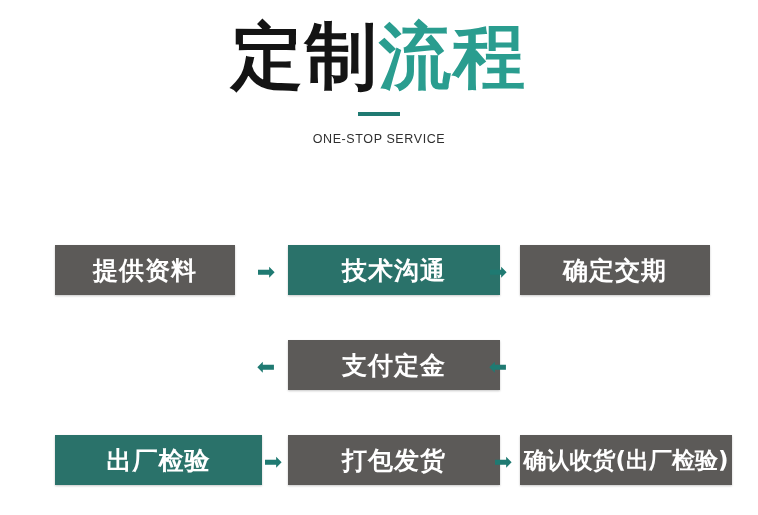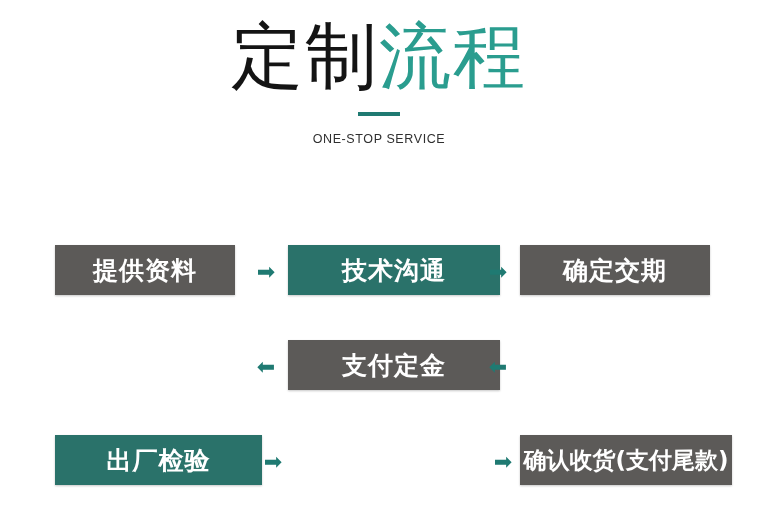--- a/index.html
+++ b/index.html
@@ -21,21 +21,21 @@
     left: 0;
     top: 0;
     width: 758px;
     text-align: center;
   }
   .title {
     margin: 0;
     padding-top: 14px;
     font-size: 72px;
     line-height: 84px;
-    font-weight: normal;
+    font-weight: bold;
     letter-spacing: 2px;
     font-family: "DejaVu Sans", "Liberation Sans", sans-serif;
     white-space: nowrap;
   }
   .title .t-dark { color: #141414; }
   .title .t-accent { color: #2a9d8f; }
 
   .divider {
     width: 42px;
     height: 4px;
@@ -149,17 +149,18 @@
 
   <div class="flow-row row-2">
     <div class="arrow arrow-h a-r2-1">⬅</div>
     <div class="node gray n-e">支付定金</div>
     <div class="arrow arrow-h a-r2-2">⬅</div>
   </div>
 
   <div class="flow-row row-3">
     <div class="node teal n-g">出厂检验</div>
     <div class="arrow arrow-h a-r3-1">➡</div>
+    <div class="node gray n-h">打包发货</div>
     <div class="arrow arrow-h a-r3-2">➡</div>
-    <div class="node gray tight n-i">确认收货(支付尾款)</div>
+    <div class="node gray tight n-i">确认收货(出厂检验)</div>
   </div>
 
 </div>
 
 </body></html>

